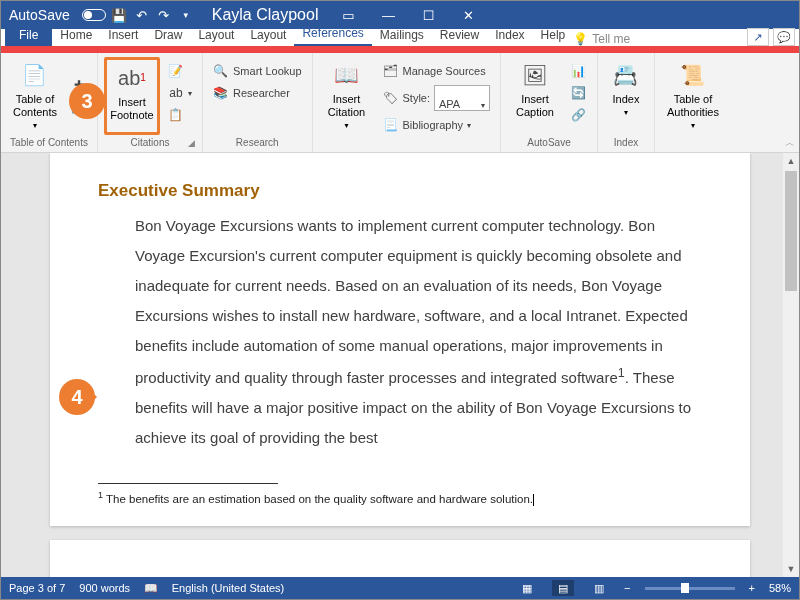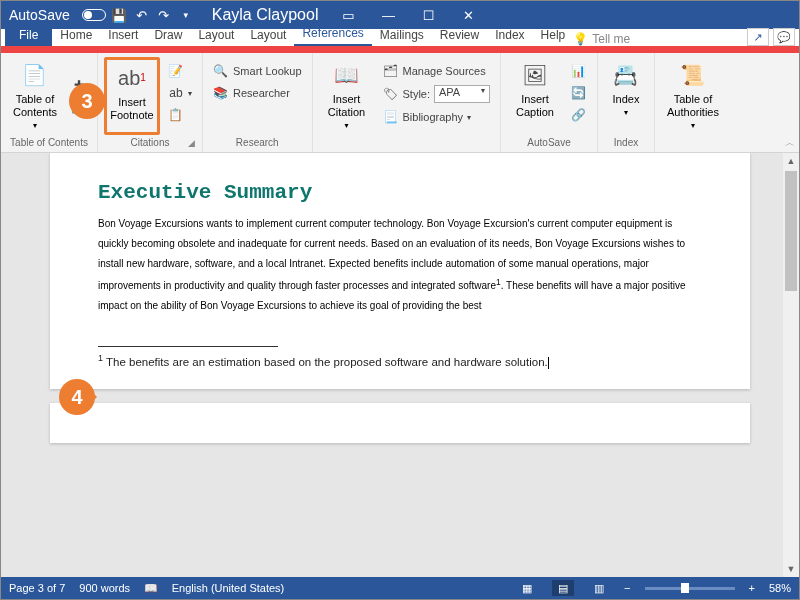--- a/index.html
+++ b/index.html
@@ -35,42 +35,42 @@
 .small-btn .icon { width: 16px; height: 16px; display: flex; align-items: center; justify-content: center; font-size: 12px; }
 .col { display: flex; flex-direction: column; gap: 2px; }
 .highlight { border: 3px solid #ed7d31; border-radius: 2px; position: relative; }
 .dialog-launcher { position: absolute; right: 2px; bottom: 2px; width: 12px; height: 12px; font-size: 9px; color: #888; }
 
 .callout { position: absolute; width: 36px; height: 36px; background: #ed7d31; border-radius: 50%; color: #fff; font-size: 20px; font-weight: bold; display: flex; align-items: center; justify-content: center; z-index: 10; }
 .callout::after { content: ""; position: absolute; right: -10px; top: 10px; border: 8px solid transparent; border-left-color: #ed7d31; }
 
 .doc-area { position: absolute; top: 152px; left: 0; right: 0; bottom: 22px; background: #e6e6e6; overflow: hidden; }
 .page { background: #fff; margin: 0 auto; width: 700px; padding: 28px 48px 20px 48px; box-shadow: 0 1px 3px rgba(0,0,0,0.2); position: relative; }
-.doc-heading { color: #0f766e; font-size: 21px; font-weight: 600; margin-bottom: 10px; font-family: Liberation Mono, monospace; }
-.doc-body { font-size: 10px; color: #000000; line-height: 2.0; }
+.doc-heading { color: #a16207; font-size: 17px; font-weight: 600; margin-bottom: 10px; }
+.doc-body { font-size: 15px; color: #404040; line-height: 2.0; margin-left: 37px; }
 .footnote-sep { width: 180px; border-top: 1px solid #333; margin-top: 30px; margin-bottom: 6px; }
 .footnote { font-size: 11.5px; color: #222; }
 .footnote sup { font-size: 9px; }
 .cursor { display: inline-block; width: 1px; height: 12px; background: #000; vertical-align: middle; }
 .page-gap { height: 14px; }
 .page2 { background: #fff; margin: 0 auto; width: 700px; height: 40px; box-shadow: 0 1px 3px rgba(0,0,0,0.2); }
 
 .scrollbar-v { position: absolute; right: 0; top: 152px; bottom: 22px; width: 16px; background: #f0f0f0; }
 .scrollbar-v .thumb { position: absolute; left: 2px; right: 2px; top: 18px; height: 120px; background: #c1c1c1; }
 .scrollbar-v .arrow { position: absolute; left: 0; right: 0; height: 16px; display: flex; align-items: center; justify-content: center; font-size: 9px; color: #666; }
 
 .statusbar { position: absolute; bottom: 0; left: 0; right: 0; height: 22px; background: #2b579a; color: #fff; display: flex; align-items: center; font-size: 11px; padding: 0 8px; gap: 14px; }
 .statusbar .spacer { flex: 1; }
 .statusbar .viewbtn { width: 22px; height: 16px; display: flex; align-items: center; justify-content: center; font-size: 11px; }
 .statusbar .viewbtn.active { background: #1e3e6e; }
 .statusbar .zoom-slider { width: 90px; height: 3px; background: #6a8cc2; position: relative; }
 .statusbar .zoom-slider .handle { width: 8px; height: 10px; background: #fff; position: absolute; top: -4px; left: 40%; }
 
 .ribbon-collapse { position: absolute; right: 4px; bottom: 2px; font-size: 10px; color: #888; }
-.style-select { border: 1px solid #ababab; background: #fff; padding: 0 4px; font-size: 11px; height: 18px; display: flex; align-items: flex-start; min-width: 56px; }
+.style-select { border: 1px solid #ababab; background: #fff; padding: 0 4px; font-size: 11px; height: 26px; display: flex; align-items: flex-end; min-width: 56px; }
 </style>
 </head>
 <body>
 
 <div class="titlebar">
   <div class="qat">
     <div class="autosave">
       <span>AutoSave</span>
       <span class="toggle"></span>
     </div>
@@ -259,21 +259,21 @@
 </div>
 
 <div class="doc-area">
   <div class="page">
     <div class="doc-heading">Executive Summary</div>
     <div class="doc-body">
       <span>Bon Voyage Excursions wants to implement current computer technology. Bon Voyage Excursion's current computer equipment is quickly becoming obsolete and inadequate for current needs. Based on an evaluation of its needs, Bon Voyage Excursions wishes to install new hardware, software, and a local Intranet. Expected benefits include automation of some manual operations, major improvements in productivity and quality through faster processes and integrated software</span><sup>1</sup><span>. These benefits will have a major positive impact on the ability of Bon Voyage Excursions to achieve its goal of providing the best</span>
     </div>
     <div class="footnote-sep"></div>
     <div class="footnote">
-      <sup>1</sup><span> The benefits are an estimation based on the proposed software and hardware solution.</span><span class="cursor"></span>
+      <sup>1</sup><span> The benefits are an estimation based on the quality software and hardware solution.</span><span class="cursor"></span>
     </div>
   </div>
   <div class="page-gap"></div>
   <div class="page2"></div>
 </div>
 
 <div class="callout" style="top:378px; left:58px;">
   <span>4</span>
 </div>
 

